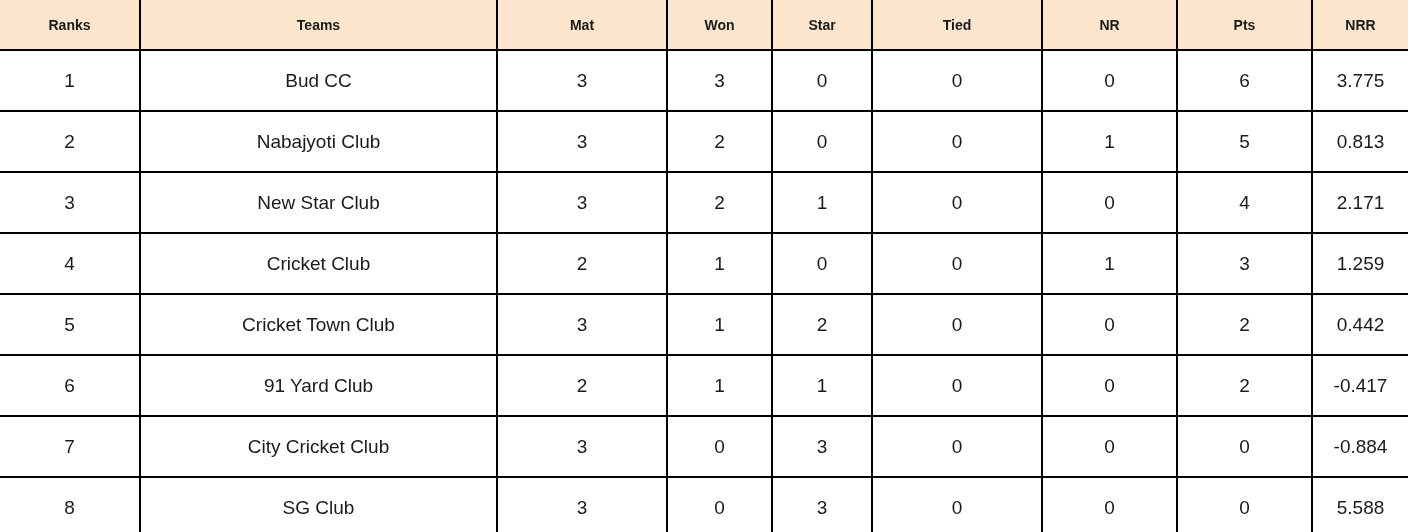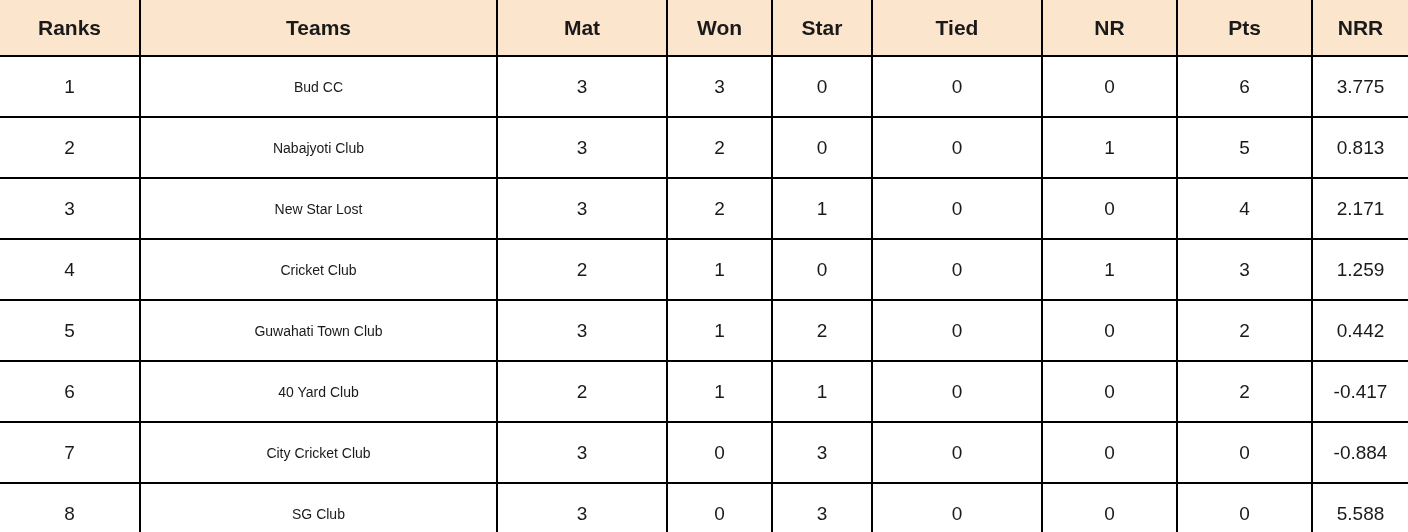--- a/index.html
+++ b/index.html
@@ -33,22 +33,22 @@
     vertical-align: middle;
     font-weight: normal;
     color: #1a1a1a;
     white-space: nowrap;
     overflow: hidden;
   }
 
   .points-table th {
     background: #fce5cd;
     font-weight: bold;
-    height: 56px;
-    font-size: 21px;
+    height: 50px;
+    font-size: 14px;
   }
 
   
   .points-table th:last-child,
   .points-table td:last-child {
     border-right: none;
   }
 
   
   .col-rank  { width: 140px; }
@@ -58,21 +58,21 @@
   .col-lost  { width: 100px; }
   .col-tied  { width: 170px; }
   .col-nr    { width: 135px; }
   .col-pts   { width: 135px; }
   .col-nrr   { width: 96px; }
 
   .cell-team {
     text-align: left;
     padding-left: 17px;
     font-weight: bold;
-    font-size: 14px;
+    font-size: 19px;
   }
 
   .cell-rank {
     font-size: 19px;
   }
 </style>
 </head>
 <body>
 
 <table class="points-table">
@@ -118,21 +118,21 @@
         <td>3</td>
         <td>2</td>
         <td>0</td>
         <td>0</td>
         <td>1</td>
         <td>5</td>
         <td>0.813</td>
       </tr>
       <tr>
         <td class="cell-rank">3</td>
-        <td class="cell-team">New Star Lost</td>
+        <td class="cell-team">New Star Club</td>
         <td>3</td>
         <td>2</td>
         <td>1</td>
         <td>0</td>
         <td>0</td>
         <td>4</td>
         <td>2.171</td>
       </tr>
       <tr>
         <td class="cell-rank">4</td>
@@ -140,32 +140,32 @@
         <td>2</td>
         <td>1</td>
         <td>0</td>
         <td>0</td>
         <td>1</td>
         <td>3</td>
         <td>1.259</td>
       </tr>
       <tr>
         <td class="cell-rank">5</td>
-        <td class="cell-team">Guwahati Town Club</td>
+        <td class="cell-team">Cricket Town Club</td>
         <td>3</td>
         <td>1</td>
         <td>2</td>
         <td>0</td>
         <td>0</td>
         <td>2</td>
         <td>0.442</td>
       </tr>
       <tr>
         <td class="cell-rank">6</td>
-        <td class="cell-team">40 Yard Club</td>
+        <td class="cell-team">91 Yard Club</td>
         <td>2</td>
         <td>1</td>
         <td>1</td>
         <td>0</td>
         <td>0</td>
         <td>2</td>
         <td>-0.417</td>
       </tr>
       <tr>
         <td class="cell-rank">7</td>

